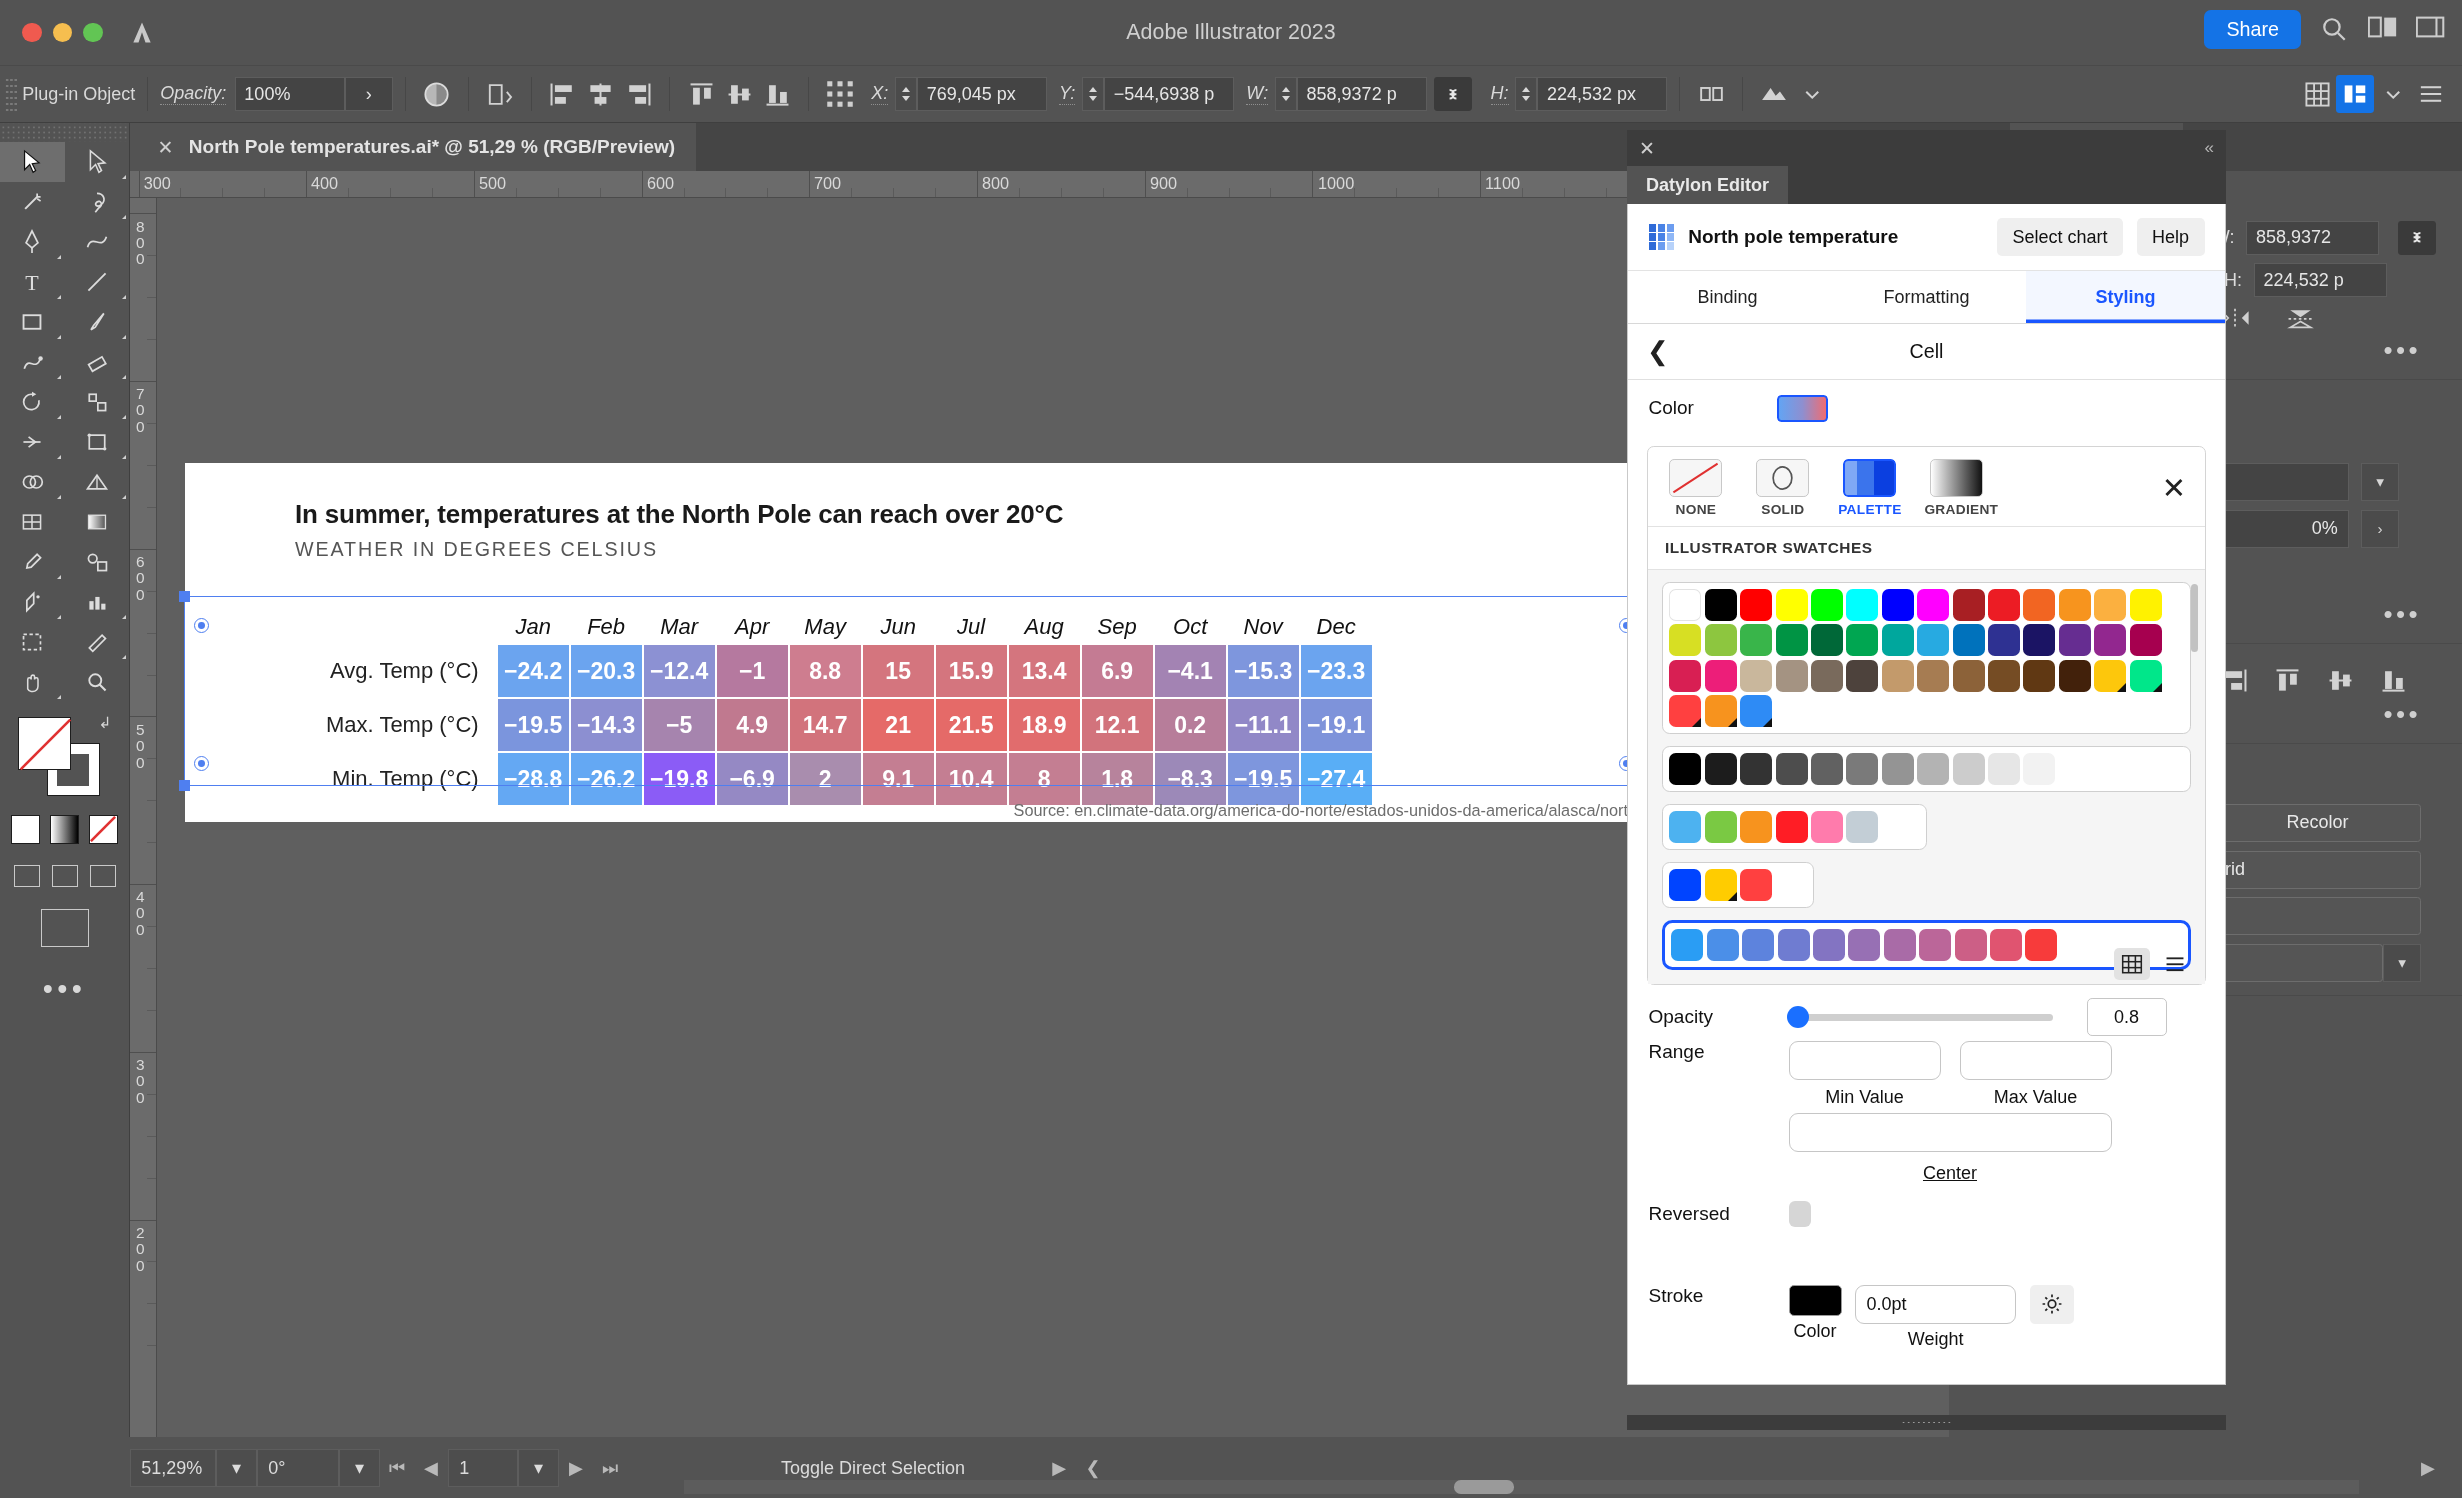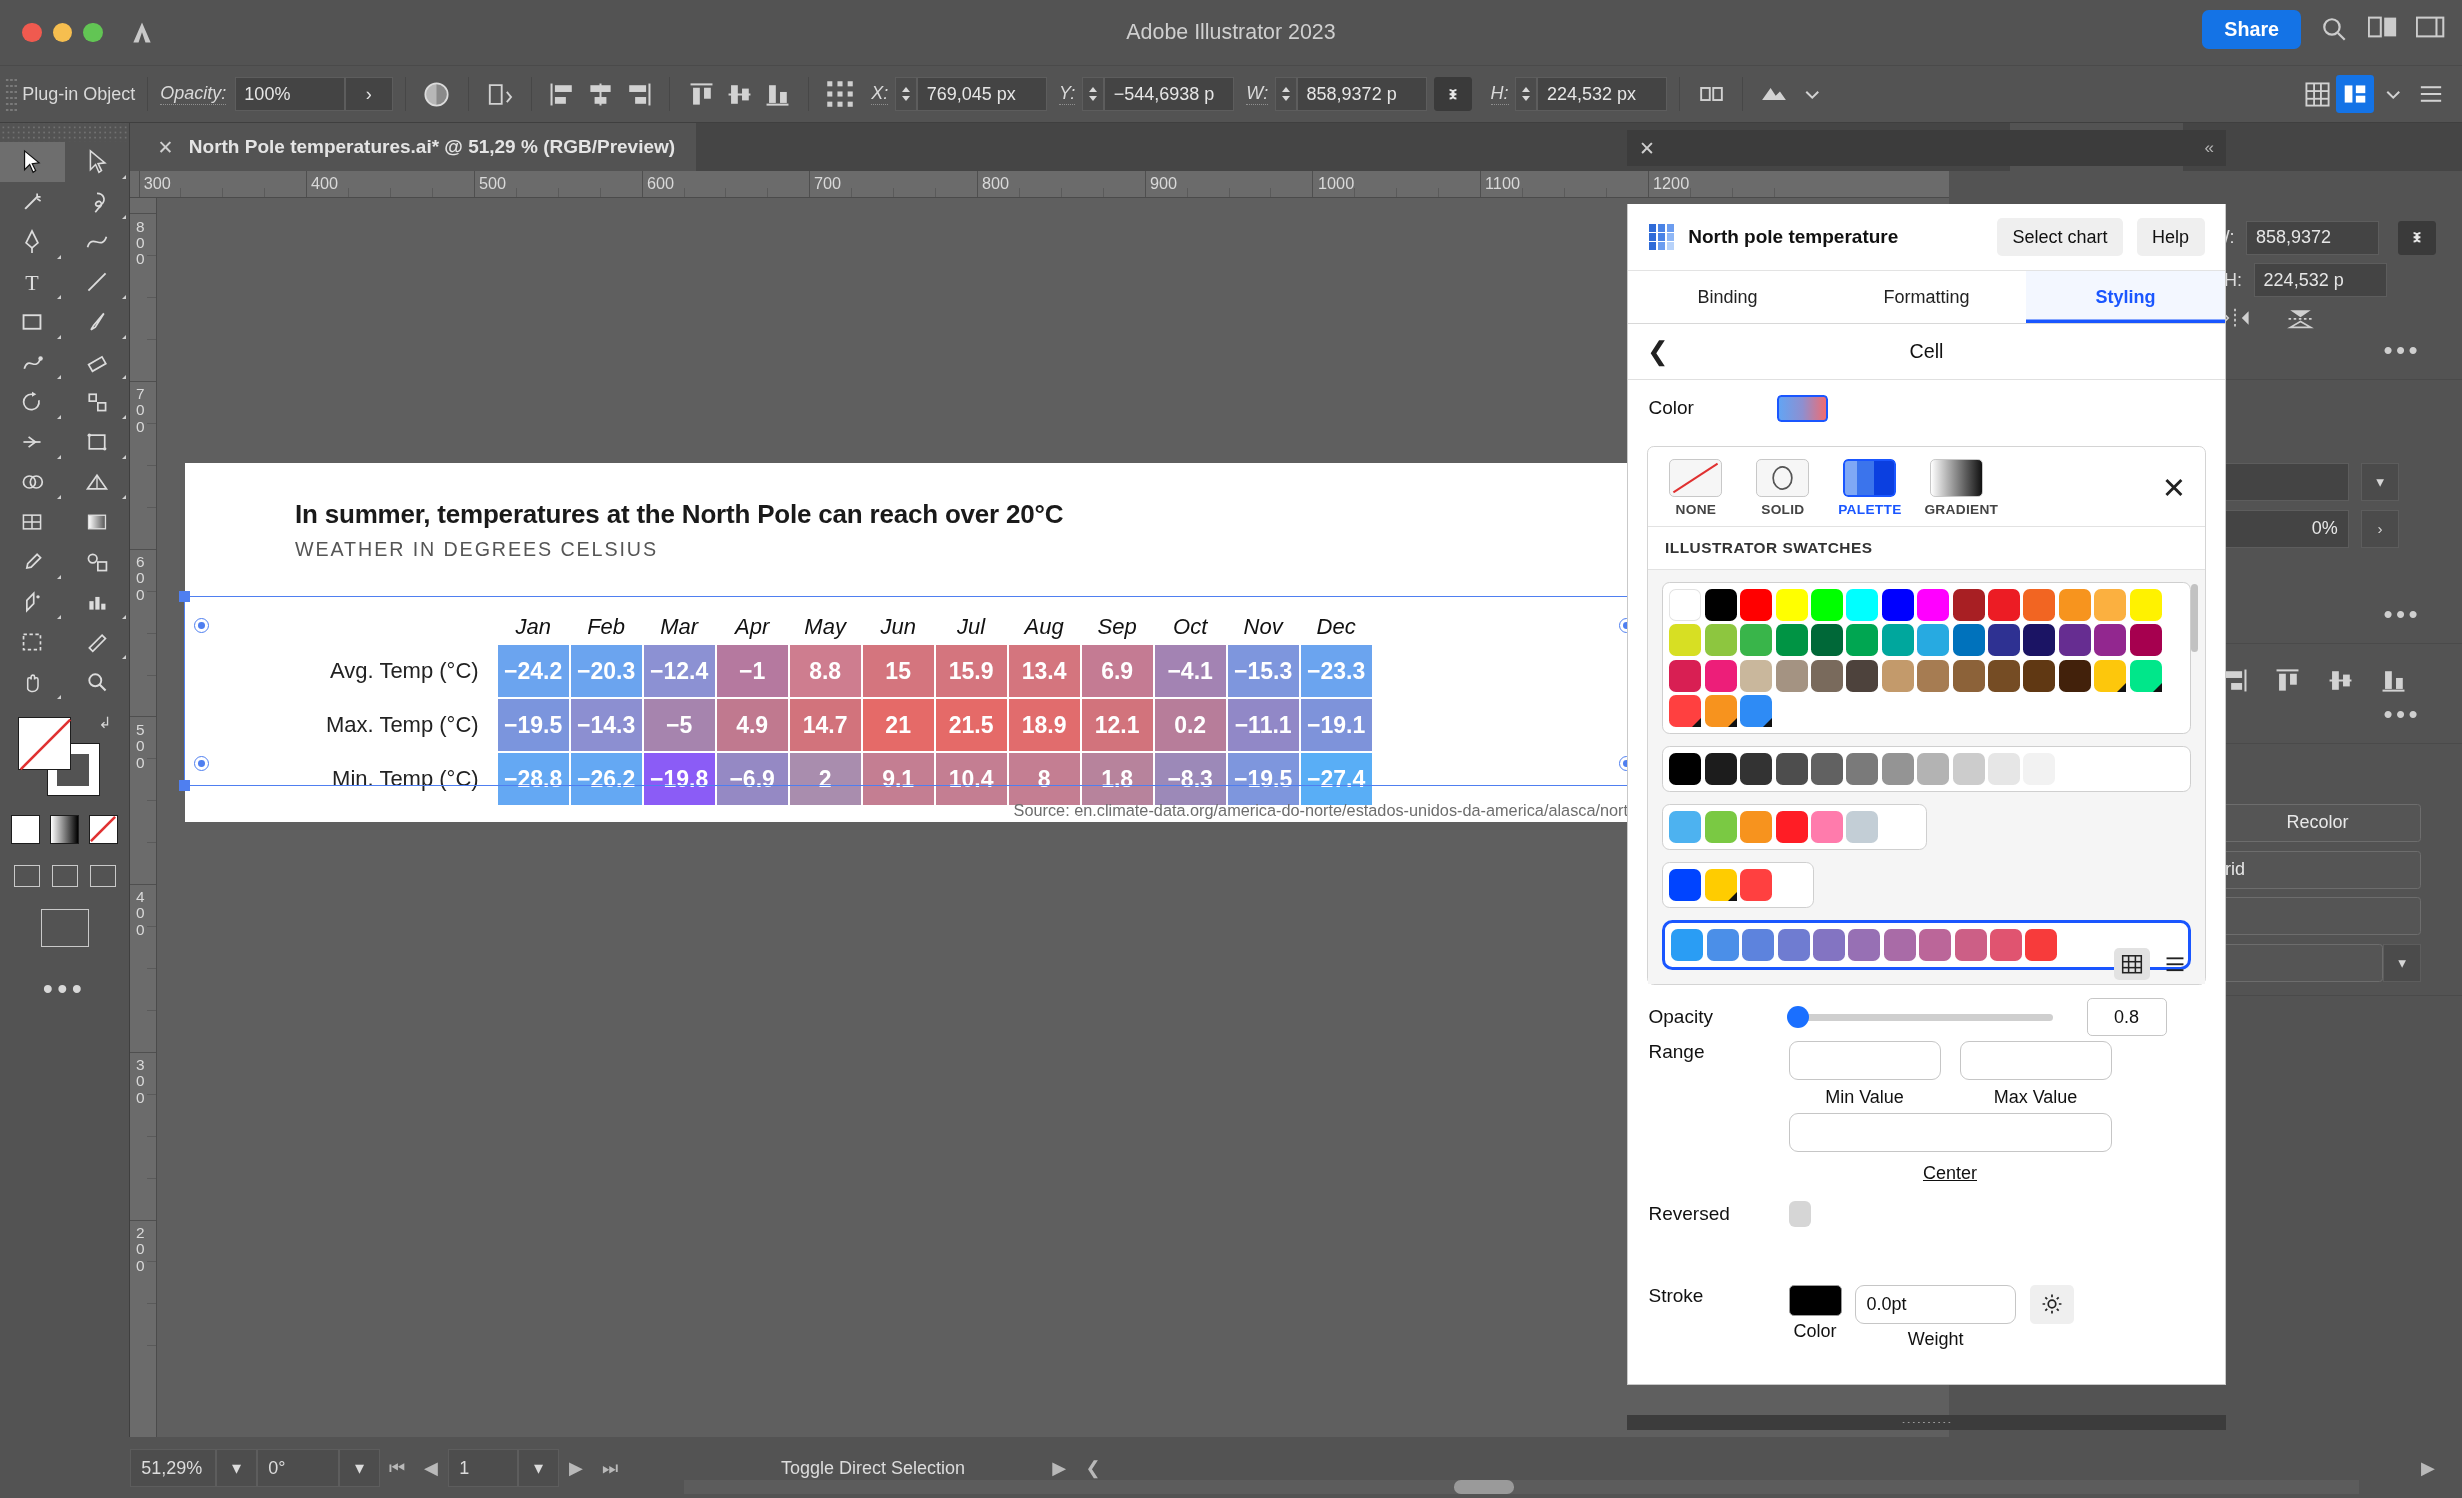--- a/index.html
+++ b/index.html
@@ -23,21 +23,21 @@
   .dot.g{ background:#62c554; }
   .home-ico{ margin-left:26px; width:26px; height:26px; position:relative;}
   .home-ico svg{ display:block; }
   #app-title{
     position:absolute; left:0; right:0; text-align:center;
     font-size:21.4px; color:#cfcfcf; pointer-events:none;
   }
   .tb-right{ position:absolute; right:17px; top:10.3px; display:flex; align-items:center; gap:19px;}
   .share-btn{
     background:#1473e6; color:#fff; border-radius:6.8px;
-    padding:7.7px 22px; font-size:19.7px; font-weight:bold;margin-left:48px;
+    padding:7.7px 22px; font-size:19.7px; font-weight:normal;margin-left:48px;
   }
   .tb-ico{ width:29px; height:29px; opacity:.85;}
   
   #controlbar{
     position:absolute; left:0; top:65px; width:2462px; height:58px;
     background:#535353; border-top:0.9px solid #4a4a4a; border-bottom:0.9px solid #3f3f3f;
     display:flex; align-items:center; font-size:18px; color:#d9d9d9;
   }
   .grip{ width:12px; height:34px; margin-left:5.1px; margin-right:5.1px;
     background:
@@ -955,20 +955,23 @@
       <div class="rp-btn" style="width:233px;justify-content:flex-start;padding-left:12px;">bal Edit</div>
       <div class="chev">▾</div>
     </div>
   </div>
 </div>
 
 <div id="dt-wrap">
   <div id="dt-titlebar">
     <span class="x">✕</span>
     <span class="cc">«</span>
+  </div>
+  <div id="dt-tabrow">
+    <div id="dt-tab">Datylon Editor</div>
   </div>
   <div id="dt-body">
 
     <div id="dt-head">
       <div class="dt-logo">
         <i style="background:#2f6bd8"></i>
           <i style="background:#4a83e6"></i>
           <i style="background:#6c9df0"></i>
         <i style="background:#2f6bd8"></i>
           <i style="background:#4a83e6"></i>

